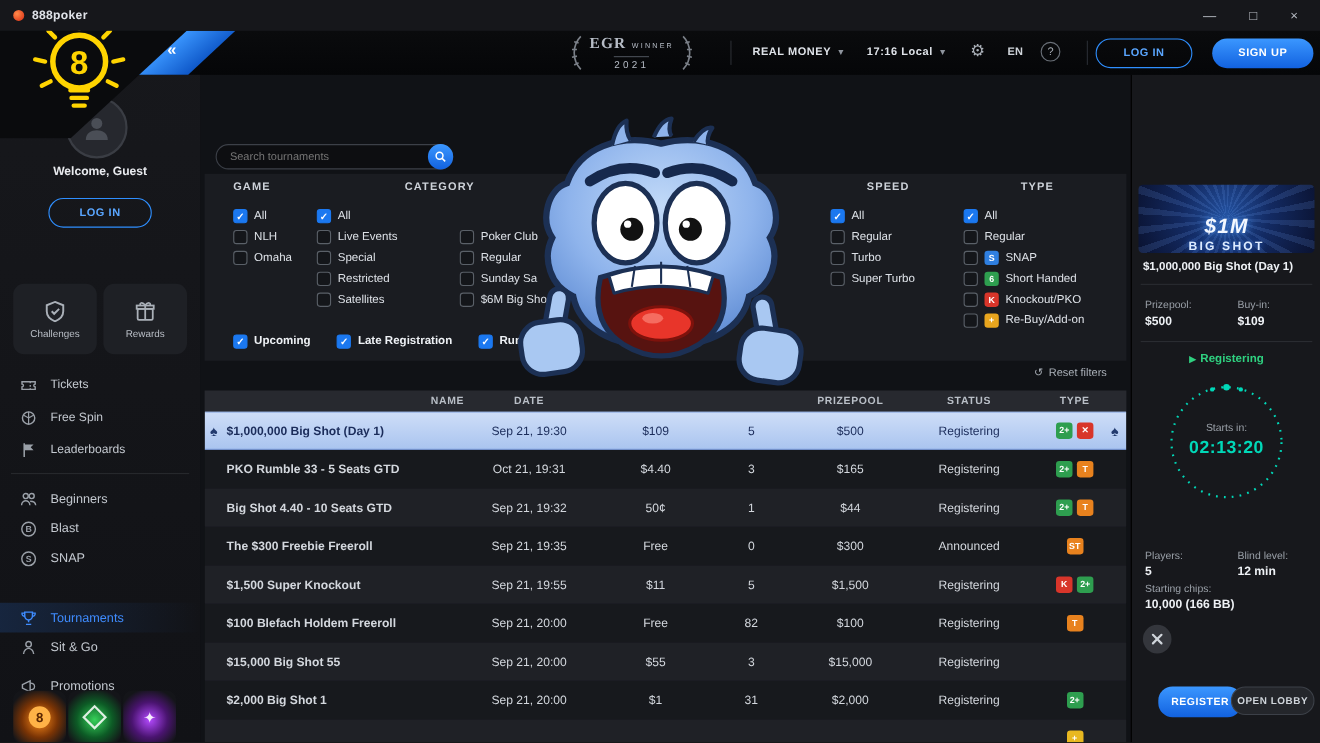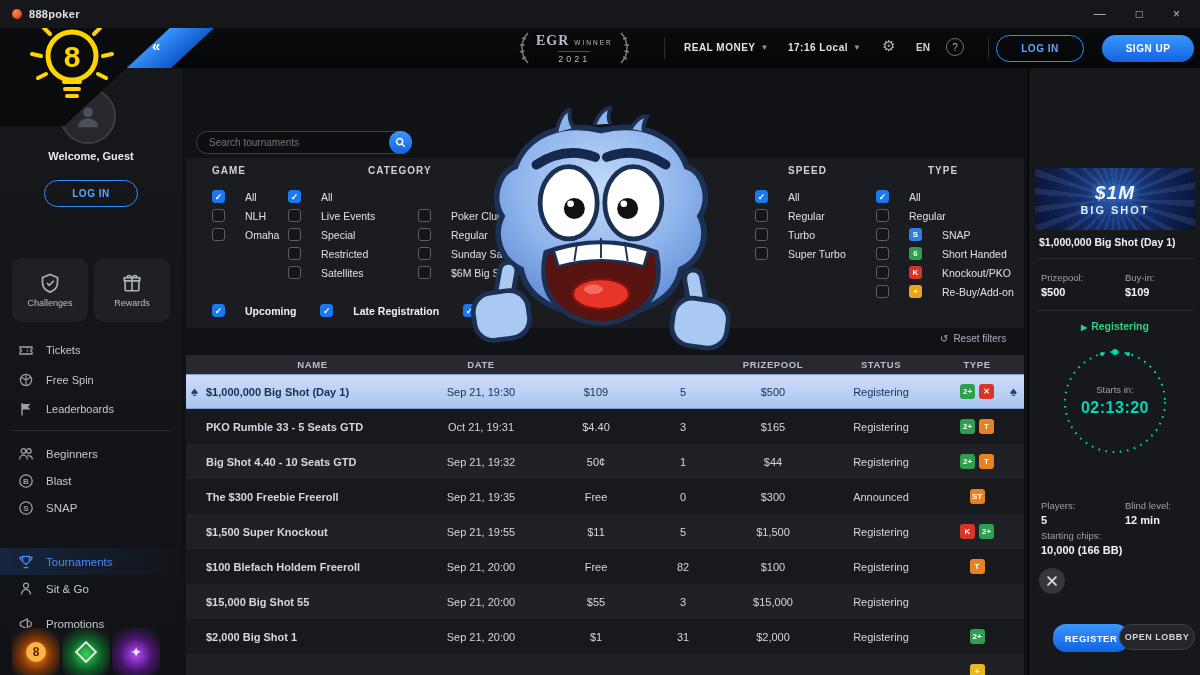--- a/index.html
+++ b/index.html
@@ -60,51 +60,51 @@
 
   
   .content-bg{position:absolute;left:182px;top:68px;width:846px;height:607px;background:#101216}
   .search-pill{position:absolute;left:196px;top:131px;width:216px;height:23px;border:1px solid #3c4048;border-radius:12px;background:#0d0e11;display:flex;align-items:center;padding-left:12px}
   .search-pill input{flex:1;background:transparent;border:none;outline:none;color:#aab0b8;font-size:10px;font-family:"Liberation Sans",sans-serif}
   .search-btn{width:23px;height:23px;border-radius:50%;background:linear-gradient(180deg,#3b97ff,#1262e0);display:flex;align-items:center;justify-content:center;margin-right:-1px;cursor:pointer}
 
   .fpanel{position:absolute;left:186px;top:158px;width:838px;height:170px;background:#1a1c21}
   .ft{position:absolute;top:7px;font-size:10px;font-weight:bold;color:#cdd2d9;letter-spacing:1px}
   .fcol{position:absolute;top:32px;display:flex;flex-direction:column;gap:6px}
-  .opt{display:flex;align-items:center;gap:20px;font-size:10.5px;color:#dde1e7;height:13px;cursor:pointer;white-space:nowrap}
+  .opt{display:flex;align-items:flex-start;gap:6px;font-size:10.5px;color:#dde1e7;height:13px;cursor:pointer;white-space:nowrap}
   .cb{width:13px;height:13px;border:1px solid #5a6068;border-radius:3px;background:#14161a;display:flex;align-items:center;justify-content:center;flex:none}
   .cb.on{background:#1b78f0;border-color:#1b78f0}
   .cb.on::after{content:"✓";color:#fff;font-size:9px;font-weight:bold}
   .fic{width:13px;height:13px;border-radius:3px;color:#fff;font-size:8px;font-weight:bold;display:flex;align-items:center;justify-content:center;flex:none}
   .fstatus{position:absolute;left:26px;top:146px;display:flex;gap:24px}
   .fstatus .lb{font-weight:bold;color:#eef1f5}
   .reset{position:absolute;left:940px;top:333px;font-size:10px;color:#aab0b8;display:flex;align-items:center;gap:5px;cursor:pointer}
 
   
   .grid-cols{display:grid;grid-template-columns:236px 118px 112px 62px 118px 98px 94px;align-items:center}
   .thead{position:absolute;left:186px;top:355px;width:838px;height:19px;background:#27292f;font-size:9.5px;color:#b9bfc7;font-weight:bold;letter-spacing:.6px}
   .thead .hc{text-align:center}
-  .thead .hname{padding-left:17px;text-align:center}
+  .thead .hname{padding-left:17px;text-align:right}
   .rows{position:absolute;left:186px;top:374px;width:838px;height:301px;overflow:hidden}
   .trow{height:35px;font-size:11px;position:relative;cursor:pointer}
   .trow:nth-child(odd){background:#1f2126}
   .trow:nth-child(even){background:#17191d}
   .trow .c{text-align:center;color:#d3d7dd}
   .trow .name{text-align:left;padding-left:20px;font-weight:bold;white-space:nowrap;overflow:hidden}
   .clr-blue{color:#4f9cff}.clr-orange{color:#f2a23c}.clr-magenta{color:#cf6fd8}.clr-white{color:#e8ebef}
   .trow.sel{background:linear-gradient(180deg,#cfdef8,#a9c4ef);box-shadow:inset 0 1px 0 #7e9fdd, inset 0 -1px 0 #7e9fdd}
   .trow.sel .c,.trow.sel .name{color:#1b2c5a}
   .spade{position:absolute;top:10px;color:#223a6e;font-size:13px}
   .spade.left{left:5px}.spade.right{right:7px}
   .typecell{display:flex;justify-content:center;gap:4px}
   .badge{min-width:15px;height:15px;border-radius:3px;color:#fff;font-size:8px;font-weight:bold;display:flex;align-items:center;justify-content:center;padding:0 2px}
 
   
   .details{position:absolute;left:1028px;top:68px;width:172px;height:607px;background:#17181c;border-left:1px solid #000}
-  .promo{position:absolute;left:6px;top:100px;width:160px;height:62px;border-radius:4px;overflow:hidden;background:radial-gradient(circle at 50% 40%,#23509e 0%,#132a62 45%,#0a1230 100%);display:flex;flex-direction:column;align-items:center;justify-content:center}
+  .promo{position:absolute;left:6px;top:100px;width:160px;height:62px;border-radius:4px;overflow:hidden;background:radial-gradient(circle at 50% 40%,#23509e 0%,#132a62 45%,#0a1230 100%);display:flex;flex-direction:column;align-items:center;justify-content:flex-end}
   .promo::before{content:"";position:absolute;inset:-40px;background:repeating-conic-gradient(rgba(120,170,255,.14) 0 5deg,transparent 5deg 13deg)}
   .promo .p1{position:relative;font-size:19px;font-weight:bold;font-style:italic;color:#f2f7ff;text-shadow:0 0 8px #4f9cff;letter-spacing:1px}
   .promo .p2{position:relative;font-size:11px;font-weight:bold;color:#dcebff;letter-spacing:2px;text-shadow:0 0 6px #2f6fd8}
   .dtitle{position:absolute;left:10px;top:168px;width:154px;font-size:10.5px;font-weight:bold;color:#eef1f5}
   .ddiv{position:absolute;left:8px;width:156px;height:1px;background:#2a2c31}
   .dlabel{font-size:9.5px;color:#9aa0a8}
   .dvalue{font-size:11px;color:#eef1f5;font-weight:bold;margin-top:3px}
   .dcol-l{position:absolute;left:12px}
   .dcol-r{position:absolute;left:96px}
   .dstatus{position:absolute;left:0;top:252px;width:172px;text-align:center;font-size:10.5px;font-weight:bold;color:#2fd180}

